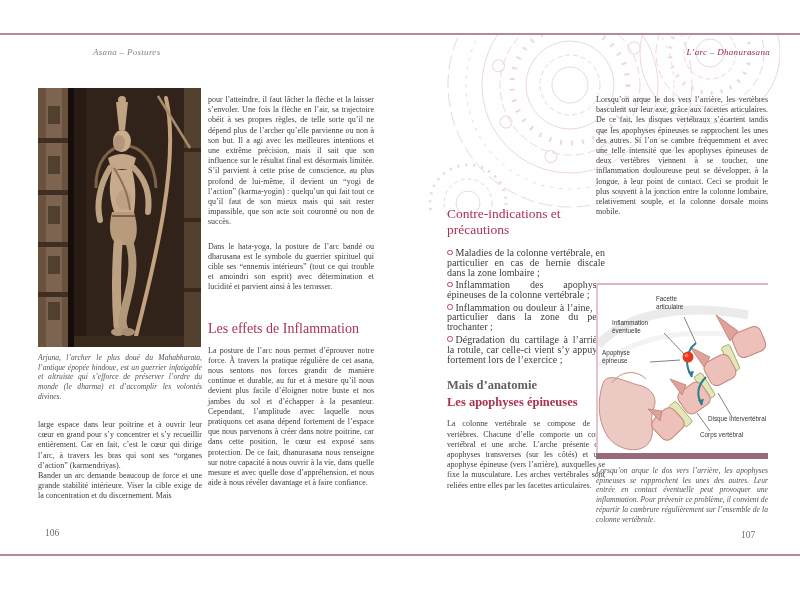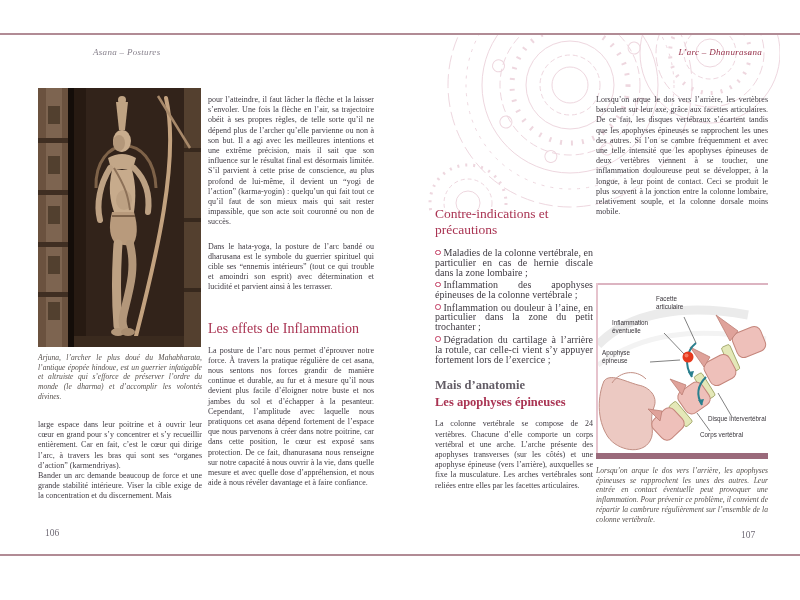--- a/index.html
+++ b/index.html
@@ -4,21 +4,21 @@
 <style>
   html,body{margin:0;padding:0;}
   body{
     width:800px;height:600px;position:relative;background:#ffffff;
     font-family:"Liberation Serif", serif;color:#3f3a42;overflow:hidden;
   }
   .abs{position:absolute;}
   .rule{position:absolute;left:0;width:800px;height:2px;background:#b18b95;}
   .running-head{position:absolute;top:47px;font-style:italic;font-size:9px;letter-spacing:.3px;}
   .rh-left{left:45px;color:#87818c;margin-left:48px;}
-  .rh-right{right:38px;color:#953049;margin-left:48px;}
+  .rh-right{right:30px;color:#953049;margin-left:48px;}
   .pagenum{position:absolute;font-size:9.5px;color:#6f6a75;}
   .body-text{font-size:8px;line-height:10.2px;text-align:justify;color:#3f3a42;}
   .caption{font-size:7.6px;line-height:9.7px;font-style:italic;color:#56504c;text-align:justify;}
   .red-heading{color:#a93352;font-size:14px;line-height:16px;font-weight:normal;margin:0;}
   .kicker{color:#635d66;font-size:12.5px;line-height:15px;margin:0;}
   .sub-red{color:#a93352;font-size:12.5px;line-height:15px;margin:0;}
   .para{margin:0 0 12px 0;}
   .bullets{list-style:none;margin:0;padding:0;font-size:10px;line-height:9.9px;text-align:justify;}
   .bullets li{margin:0 0 2.5px 0;}
   .ring{display:inline-block;width:3.5px;height:3.5px;border:1.3px solid #c23a60;border-radius:50%;margin-right:3px;position:relative;top:-1px;}
@@ -125,21 +125,21 @@
 
 <div class="abs" style="left:208px;top:95px;width:166px;">
   <p class="para body-text" style="margin-bottom:14px;">pour l’atteindre, il faut lâcher la flèche et la laisser s’envoler. Une fois la flèche en l’air, sa trajectoire obéit à ses propres règles, de telle sorte qu’il ne dépend plus de l’archer qu’elle parvienne ou non à son but. Il a agi avec les meilleures intentions et une extrême précision, mais il sait que son influence sur le résultat final est désormais limitée. S’il parvient à cette prise de conscience, au plus profond de lui-même, il devient un “yogi de l’action” (karma-yogin) : quelqu’un qui fait tout ce qu’il faut de son mieux mais qui sait rester impassible, que son acte soit couronné ou non de succès.</p>
   <p class="para body-text" style="margin-bottom:28px;">Dans le hata-yoga, la posture de l’arc bandé ou dharusana est le symbole du guerrier spirituel qui cible ses “ennemis intérieurs” (tout ce qui trouble et amoindri son esprit) avec détermination et lucidité et parvient ainsi à les terrasser.</p>
   <h2 class="red-heading" style="margin:14px 0 9px 0;">Les effets de Inflammation</h2>
   <p class="para body-text" style="margin-bottom:0;">La posture de l’arc nous permet d’éprouver notre force. À travers la pratique régulière de cet asana, nous sentons nos forces grandir de manière continue et durable, au fur et à mesure qu’il nous devient plus facile d’éloigner notre buste et nos jambes du sol et d’échapper à la pesanteur. Cependant, l’amplitude avec laquelle nous pratiquons cet asana dépend fortement de l’espace que nous parvenons à créer dans notre poitrine, car dans cette position, le cœur est exposé sans protection. De ce fait, dhanurasana nous renseigne sur notre capacité à nous ouvrir à la vie, dans quelle mesure et avec quelle dose d’appréhension, et nous aide à nous révéler davantage et à faire confiance.</p>
 </div>
 
 <span class="pagenum" style="left:45px;top:528px;">106</span>
 
-<div class="abs" style="left:435px;top:206px;width:158px;">
+<div class="abs" style="left:447px;top:206px;width:158px;">
   <h2 class="red-heading" style="font-size:13.5px;line-height:16px;margin:0 0 10px 0;">Contre-indications et précautions</h2>
   <ul class="bullets">
     <li><span class="ring"></span><span>Maladies de la colonne vertébrale, en particulier en cas de hernie discale dans la zone lombaire ;</span></li>
     <li><span class="ring"></span><span>Inflammation des apophyses épineuses de la colonne vertébrale ;</span></li>
     <li><span class="ring"></span><span>Inflammation ou douleur à l’aine, en particulier dans la zone du petit trochanter ;</span></li>
     <li><span class="ring"></span><span>Dégradation du cartilage à l’arrière la rotule, car celle-ci vient s’y appuyer fortement lors de l’exercice ;</span></li>
   </ul>
   <h3 class="kicker" style="margin-top:14px;">Mais d’anatomie</h3>
   <h3 class="sub-red" style="margin:2px 0 9px 0;">Les apophyses épineuses</h3>
   <p class="para body-text" style="margin-bottom:0;">La colonne vertébrale se compose de 24 vertèbres. Chacune d’elle comporte un corps vertébral et une arche. L’arche présente des apophyses transverses (sur les côtés) et une apophyse épineuse (vers l’arrière), auxquelles se fixe la musculature. Les arches vertébrales sont reliées entre elles par les facettes articulaires.</p>

